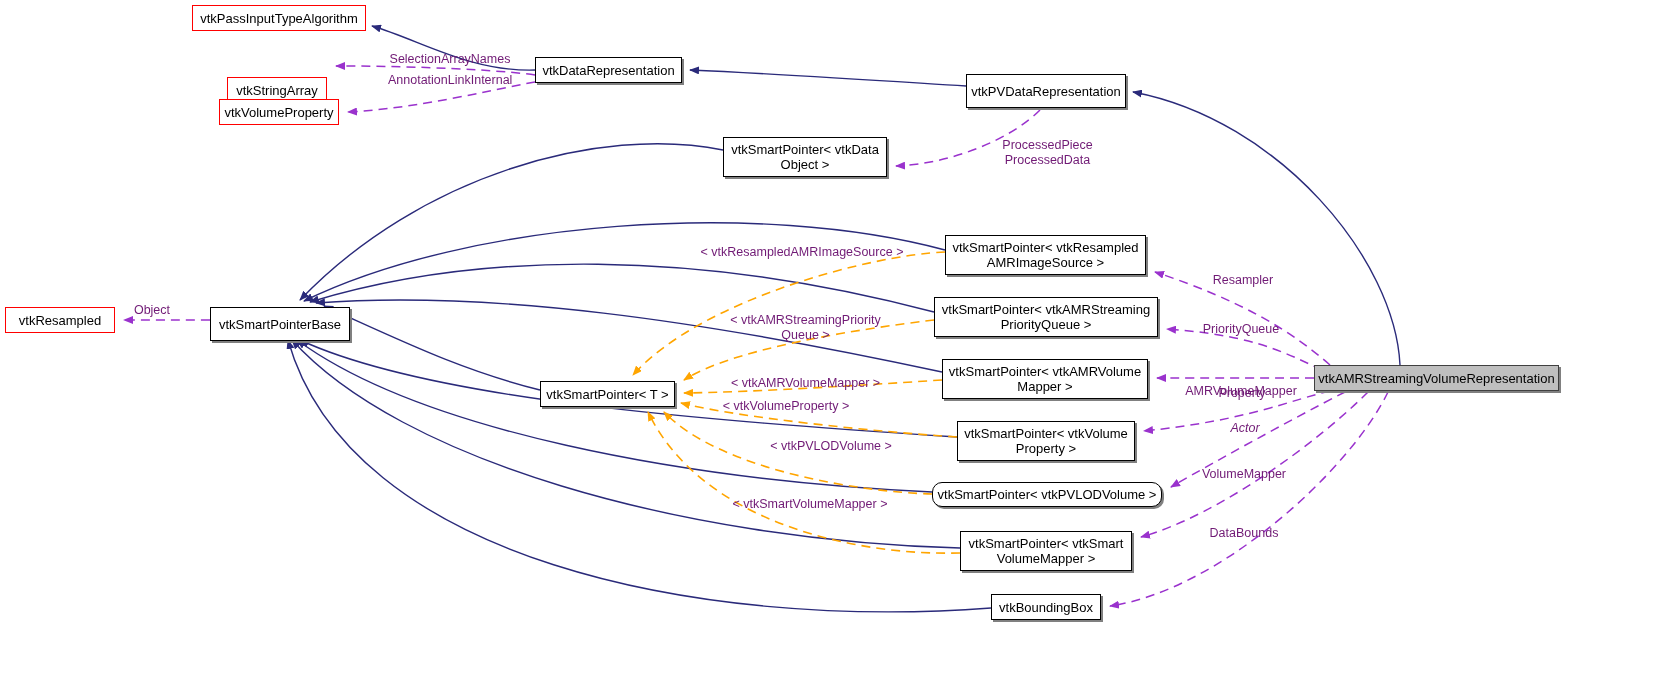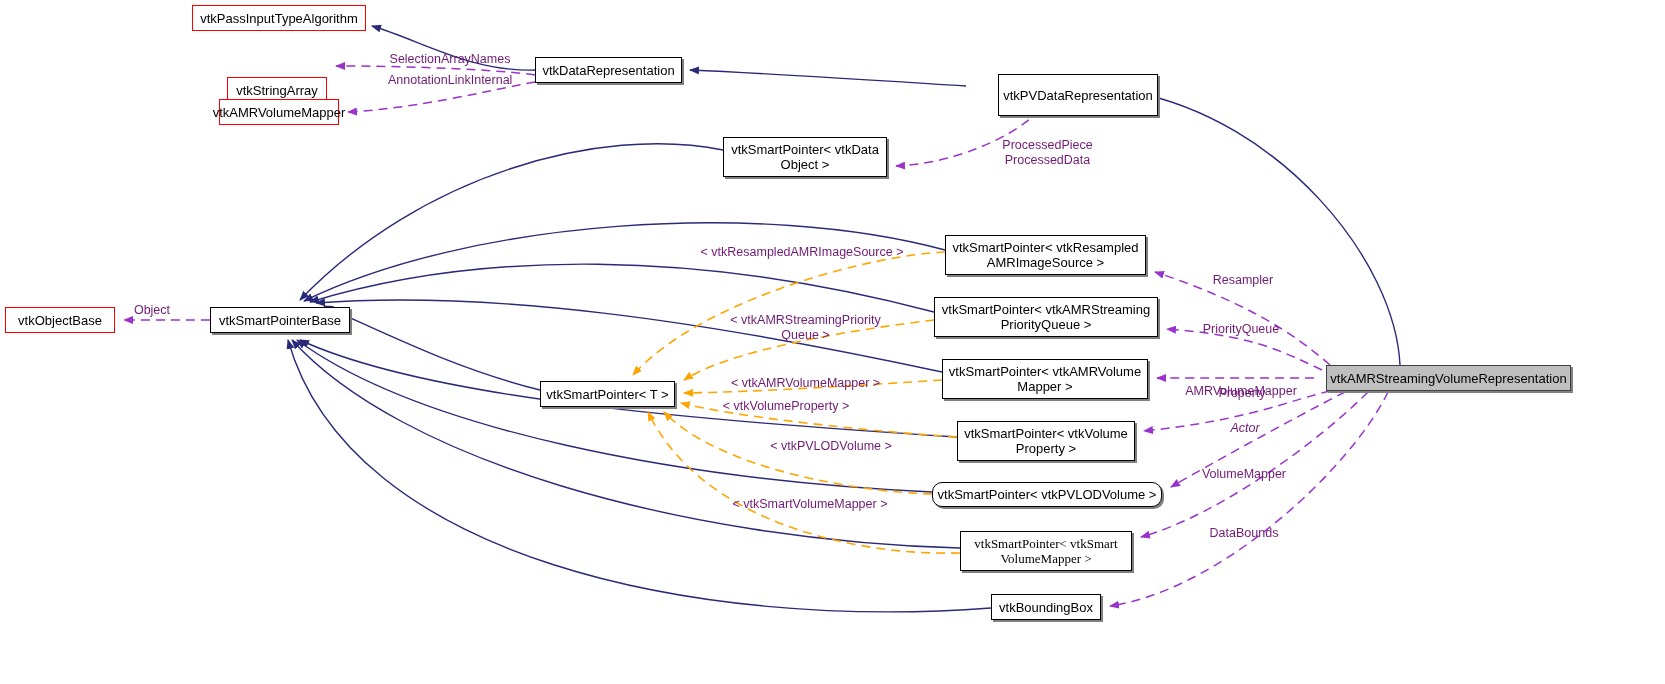--- a/index.html
+++ b/index.html
@@ -140,41 +140,41 @@
       <path d="M957,437 C880,432 740,418 681,403"></path>
 
       <path d="M932,494 C860,492 720,470 664,412"></path>
 
       <path d="M960,553 C850,556 700,520 648,412"></path>
     </g>
   </svg>
 
   <div class="node red" style="left:192px;top:5px;width:174px;height:26px;">vtkPassInputTypeAlgorithm</div>
   <div class="node red" style="left:227px;top:53px;width:100px;height:26px;margin-top:24px;">vtkStringArray</div>
-  <div class="node red" style="left:219px;top:99px;width:120px;height:26px;">vtkAMRVolumeMapper</div>
+  <div class="node red" style="left:219px;top:99px;width:120px;height:26px;">vtkVolumeProperty</div>
   <div class="node shadow" style="left:535px;top:57px;width:147px;height:26px;">vtkDataRepresentation</div>
-  <div class="node shadow" style="left:966px;top:74px;width:160px;height:42px;margin-left:32px;">vtkPVDataRepresentation</div>
-  <div class="node red" style="left:5px;top:307px;width:110px;height:26px;">vtkObjectBase</div>
-  <div class="node shadow" style="left:210px;top:307px;width:140px;height:26px;">vtkSmartPointerBase</div>
+  <div class="node shadow" style="left:966px;top:74px;width:160px;height:34px;">vtkPVDataRepresentation</div>
+  <div class="node red" style="left:5px;top:307px;width:110px;height:26px;">vtkResampled</div>
+  <div class="node shadow" style="left:210px;top:307px;width:140px;height:34px;">vtkSmartPointerBase</div>
   <div class="node shadow" style="left:540px;top:381px;width:135px;height:26px;">vtkSmartPointer&lt; T &gt;</div>
   <div class="node shadow" style="left:723px;top:137px;width:164px;height:40px;">vtkSmartPointer&lt; vtkData
 Object &gt;</div>
   <div class="node shadow" style="left:945px;top:235px;width:201px;height:40px;">vtkSmartPointer&lt; vtkResampled
 AMRImageSource &gt;</div>
   <div class="node shadow" style="left:934px;top:297px;width:224px;height:40px;">vtkSmartPointer&lt; vtkAMRStreaming
 PriorityQueue &gt;</div>
   <div class="node shadow" style="left:942px;top:359px;width:206px;height:40px;">vtkSmartPointer&lt; vtkAMRVolume
 Mapper &gt;</div>
   <div class="node shadow" style="left:957px;top:421px;width:178px;height:40px;">vtkSmartPointer&lt; vtkVolume
 Property &gt;</div>
   <div class="node shadow" style="left:932px;top:482px;width:230px;height:25px;border-radius:10px;">vtkSmartPointer&lt; vtkPVLODVolume &gt;</div>
-  <div class="node shadow" style="left:960px;top:531px;width:172px;height:40px;font-family:Liberation Serif, serif;">vtkSmartPointer&lt; vtkSmart
+  <div class="node shadow" style="left:960px;top:531px;width:172px;height:40px;">vtkSmartPointer&lt; vtkSmart
 VolumeMapper &gt;</div>
   <div class="node shadow" style="left:991px;top:594px;width:110px;height:26px;">vtkBoundingBox</div>
-  <div class="node focus" style="left:1314px;top:365px;width:245px;height:26px;margin-left:12px;">vtkAMRStreamingVolumeRepresentation</div>
+  <div class="node focus" style="left:1314px;top:365px;width:245px;height:26px;">vtkAMRStreamingVolumeRepresentation</div>
 
   <div class="edge-label" style="left:388px;top:52px;width:124px;">SelectionArrayNames</div>
   <div class="edge-label" style="left:388px;top:73px;width:124px;">AnnotationLinkInternal</div>
   <div class="edge-label" style="left:995px;top:138px;width:105px;">ProcessedPiece
 ProcessedData</div>
   <div class="edge-label" style="left:694px;top:245px;width:216px;">&lt; vtkResampledAMRImageSource &gt;</div>
   <div class="edge-label" style="left:722px;top:313px;width:167px;">&lt; vtkAMRStreamingPriority
 Queue &gt;</div>
   <div class="edge-label" style="left:1208px;top:273px;width:70px;">Resampler</div>
   <div class="edge-label" style="left:1198px;top:322px;width:86px;">PriorityQueue</div>

